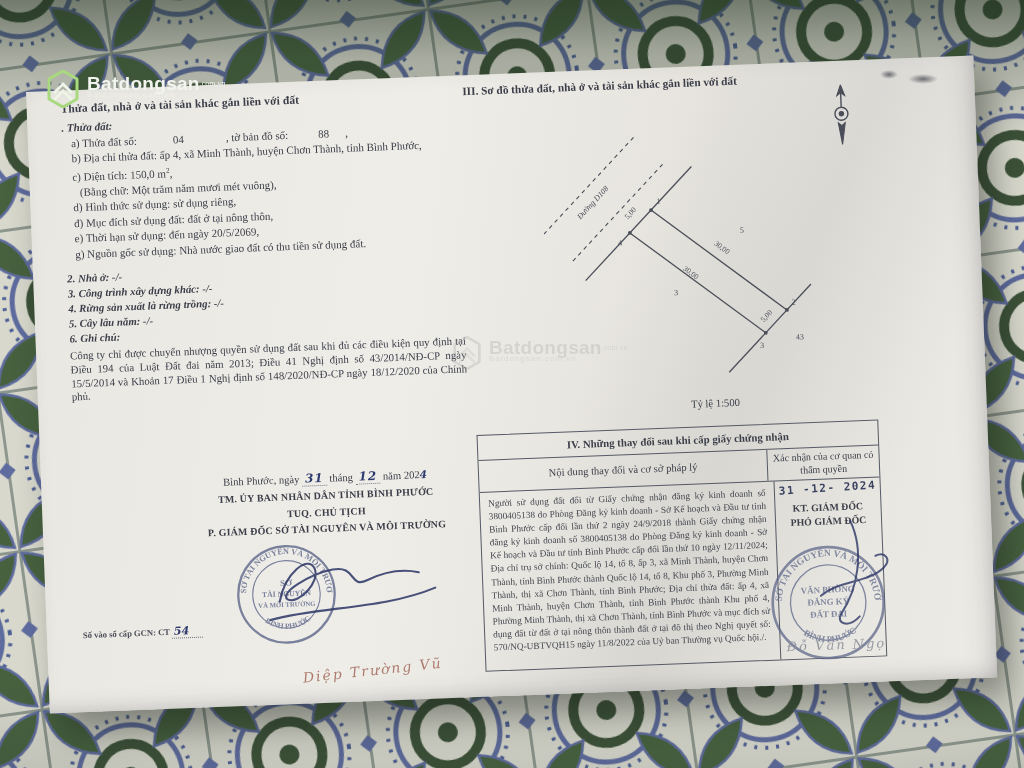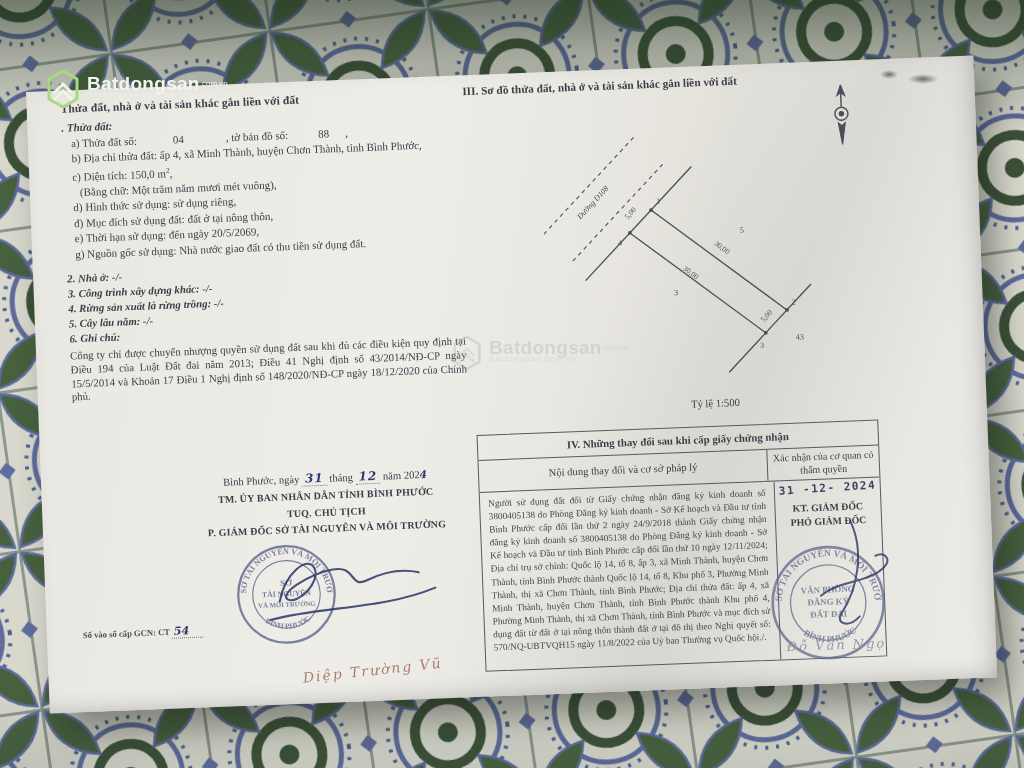--- a/index.html
+++ b/index.html
@@ -67,21 +67,21 @@
   .hand-name-right{position:absolute;left:6px;top:158px;font-family:"DejaVu Serif",serif;font-style:italic;font-size:13px;color:#8d929c;opacity:.9;letter-spacing:2px;white-space:nowrap;}
   
   .stamp-ring{fill:none;stroke:#5a6488;}
   .stamp-txt{fill:#5a6488;font-weight:bold;font-family:"Liberation Serif",serif;}
   
   .wm{position:absolute;z-index:4;display:flex;align-items:center;gap:7px;}
   .wm-top{left:46px;top:70px;}
   .wm-mid{left:452px;top:336px;opacity:.26;filter:grayscale(1);}
   .wm-textwrap{line-height:10px;}
   .wm-brand{font-family:"Liberation Sans",sans-serif;font-size:19px;font-weight:bold;color:#f2f5ef;letter-spacing:.3px;}
-  .wm-dom{font-family:Liberation Sans, sans-serif;font-size:8px;color:#eef2ea;vertical-align:top;}
+  .wm-dom{font-family:Liberation Serif, serif;font-size:8px;color:#eef2ea;vertical-align:top;}
   .wm-tag{font-family:"Liberation Sans",sans-serif;font-size:8px;color:rgba(245,248,240,.55);letter-spacing:1px;}
   .wm-mid .wm-brand{color:#9a9c98;}
   .wm-mid .wm-dom,.wm-mid .wm-tag{color:#a7a9a4;}
   .smudge{position:absolute;z-index:3;background:radial-gradient(closest-side,rgba(60,62,70,.7),rgba(60,62,70,0));border-radius:50%;}
   .sm1{left:880px;top:70px;width:18px;height:9px;}
   .sm2{left:908px;top:74px;width:30px;height:10px;}
 </style>
 </head>
 <body>
 

